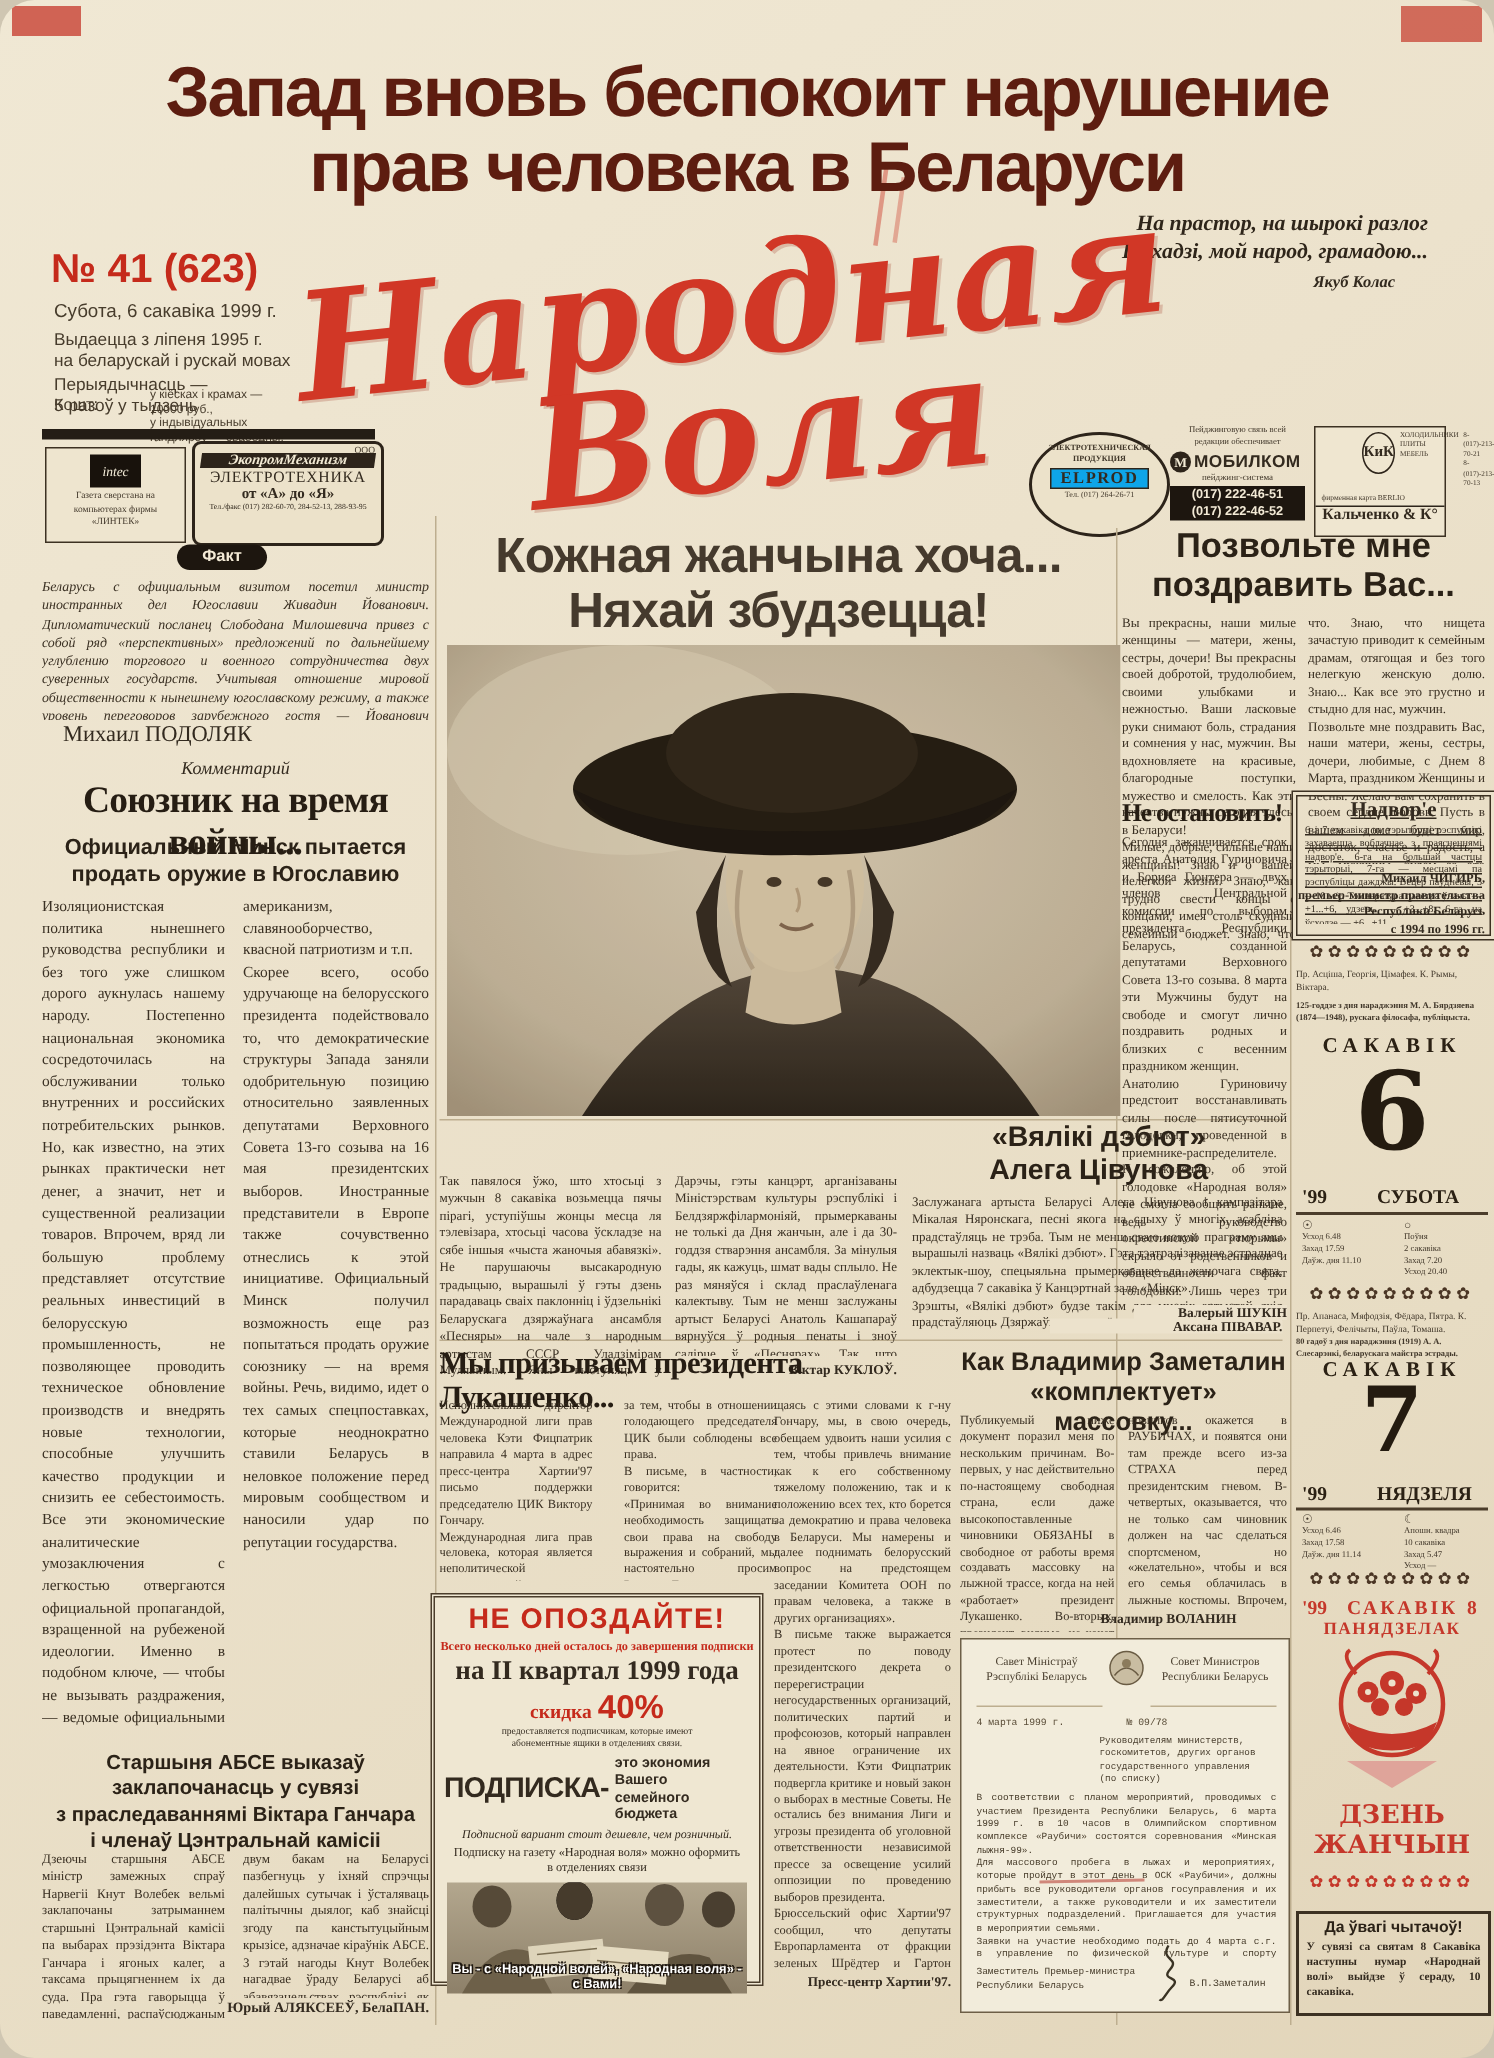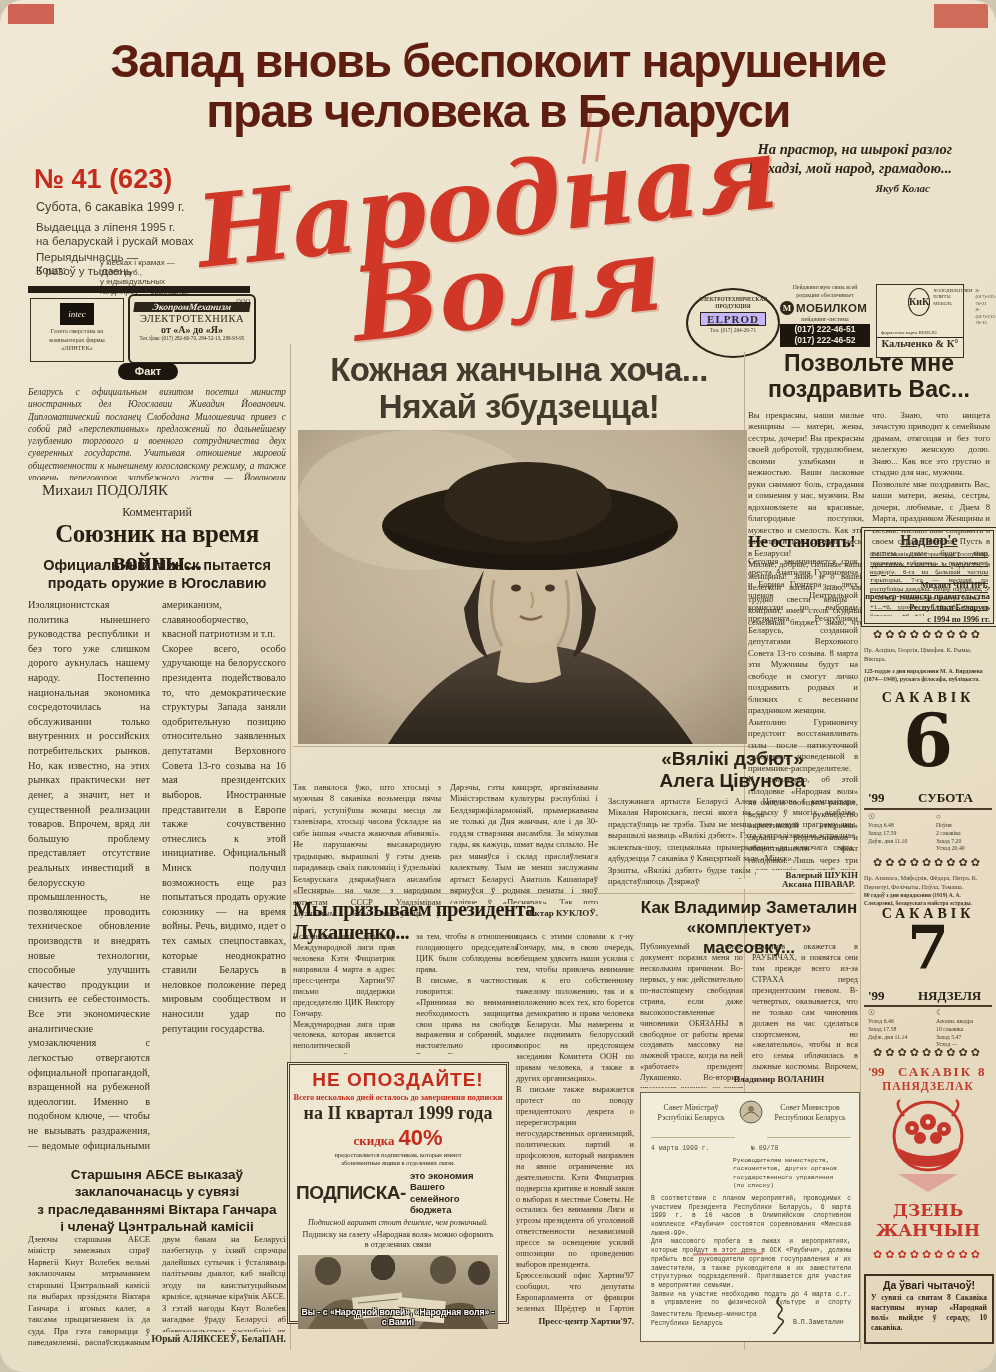--- a/index.html
+++ b/index.html
@@ -85,21 +85,21 @@
   <div class="abs" style="left:128px;top:294px;width:124px;height:66px;border:2px solid #2d241a;border-radius:6px;background:#ece2ca;">
     <div class="abs tiny" style="right:4px;top:1px;">ООО</div>
     <div style="margin:6px 4px 1px;background:#2d241a;color:#f2ead4;font-style:italic;font-weight:bold;font-size:9.5px;text-align:center;transform:skewX(-8deg);">ЭкопромМеханизм</div>
     <div class="ctr" style="font-size:10.5px;letter-spacing:.5px;">ЭЛЕКТРОТЕХНИКА</div>
     <div class="ctr" style="font-size:10px;font-weight:bold;">от «А» до «Я»</div>
     <div class="ctr" style="font-size:5.2px;">Тел./факс (017) 282-60-70, 284-52-13, 288-93-95</div>
   </div>
 
   <div class="abs" style="left:686px;top:288px;width:90px;height:66px;border:2px solid #2d241a;border-radius:50%;background:#ece2ca;">
     <div class="ctr tiny" style="padding:6px 10px 0;font-weight:bold;font-size:5.4px;">ЭЛЕКТРОТЕХНИЧЕСКАЯ ПРОДУКЦИЯ</div>
-    <div class="ctr" style="margin:1px 12px;border:1.5px solid #2d241a;font-weight:bold;font-size:11px;letter-spacing:1px;background:#c4b5fd;text-decoration:underline;">ELPROD</div>
+    <div class="ctr" style="margin:1px 12px;border:1.5px solid #2d241a;font-weight:bold;font-size:11px;letter-spacing:1px;background:#0ea5e9;">ELPROD</div>
     <div class="ctr tiny" style="font-size:5.4px;">Тел. (017) 264-26-71</div>
   </div>
 
   <div class="abs" style="left:780px;top:284px;width:90px;height:72px;">
     <div class="ctr tiny pre" style="font-size:5.8px;">Пейджинговую связь всей
 редакции обеспечивает</div>
     <div style="display:flex;align-items:center;gap:2px;margin-top:1px;">
       <span style="display:inline-block;width:14px;height:14px;border-radius:50%;background:#2d241a;color:#f2ead4;font-size:9px;font-weight:bold;text-align:center;line-height:14px;">М</span>
       <span class="sans" style="font-weight:bold;font-size:11.5px;letter-spacing:.3px;">МОБИЛКОМ</span>
     </div>
@@ -123,21 +123,21 @@
 
   <div class="abs hair" style="left:290px;top:344px;width:1px;height:1006px;"></div>
   <div class="abs hair" style="left:744px;top:352px;width:1px;height:998px;"></div>
   <div class="abs hair" style="left:860px;top:530px;width:1px;height:820px;"></div>
   <div class="abs hair" style="left:293px;top:746px;width:562px;height:1px;"></div>
   <div class="abs hair" style="left:293px;top:893px;width:562px;height:1px;"></div>
 
   <div class="abs badge" style="left:118px;top:363px;width:60px;height:17px;">Факт</div>
   <div class="abs bts jt clip" style="left:28px;top:386px;width:258px;height:94px;font-style:italic;font-size:9.3px;">Беларусь с официальным визитом посетил министр иностранных дел Югославии Живадин Йованович. Дипломатический посланец Слободана Милошевича привез с собой ряд «перспективных» предложений по дальнейшему углублению торгового и военного сотрудничества двух суверенных государств. Учитывая отношение мировой общественности к нынешнему югославскому режиму, а также уровень переговоров зарубежного гостя — Йованович встретился с президентом А.Лукашенко и некоторыми высокопоставленными чиновниками из Администрации президента, Национального собрания, — можно с полной уверенностью констатировать: официальный Минск окончательно отвернулся от Европы.</div>
   <div class="abs" style="left:42px;top:482px;font-size:15px;">Михаил ПОДОЛЯК</div>
-  <div class="abs ctr" style="left:28px;top:505px;width:258px;font-size:12px;">Комментарий</div>
+  <div class="abs ctr" style="left:28px;top:505px;width:258px;font-size:12px;font-style:italic;">Комментарий</div>
 
   <div class="abs h-sans ctr pre" style="left:28px;top:556px;width:258px;font-size:14.5px;line-height:1.25;">Официальный Минск пытается
 продать оружие в Югославию</div>
   <div class="abs h-serif ctr" style="left:24px;top:520px;width:266px;font-size:25px;letter-spacing:-.5px;">Союзник на время войны...</div>
   <div class="abs bt jt pre clip" style="left:28px;top:598px;width:122px;height:558px;font-size:10.3px;line-height:1.42;">Изоляционистская политика нынешнего руководства республики и без того уже слишком дорого аукнулась нашему народу. Постепенно национальная экономика сосредоточилась на обслуживании только внутренних и российских потребительских рынков. Но, как известно, на этих рынках практически нет денег, а значит, нет и существенной реализации товаров. Впрочем, вряд ли большую проблему представляет отсутствие реальных инвестиций в белорусскую промышленность, не позволяющее проводить техническое обновление производств и внедрять новые технологии, способные улучшить качество продукции и снизить ее себестоимость. Все эти экономические аналитические умозаключения с легкостью отвергаются официальной пропагандой, взращенной на рубеженой идеологии. Именно в подобном ключе, — чтобы не вызывать раздражения, — ведомые официальными идеологическими установками, освещаются внешнеполитические шаги белорусского государства.</div>
   <div class="abs bt jt pre clip" style="left:162px;top:598px;width:124px;height:558px;font-size:10.3px;line-height:1.42;">американизм, славянооборчество, квасной патриотизм и т.п.
 Скорее всего, особо удручающе на белорусского президента подействовало то, что демократические структуры Запада заняли одобрительную позицию относительно заявленных депутатами Верховного Совета 13-го созыва на 16 мая президентских выборов. Иностранные представители в Европе также сочувственно отнеслись к этой инициативе. Официальный Минск получил возможность еще раз попытаться продать оружие союзнику — на время войны. Речь, видимо, идет о тех самых спецпоставках, которые неоднократно ставили Беларусь в неловкое положение перед мировым сообществом и наносили удар по репутации государства.</div>
 
   <div class="abs h-sans ctr pre" style="left:26px;top:1166px;width:262px;font-size:13.5px;line-height:1.28;">Старшыня АБСЕ выказаў
 заклапочанасць у сувязі

